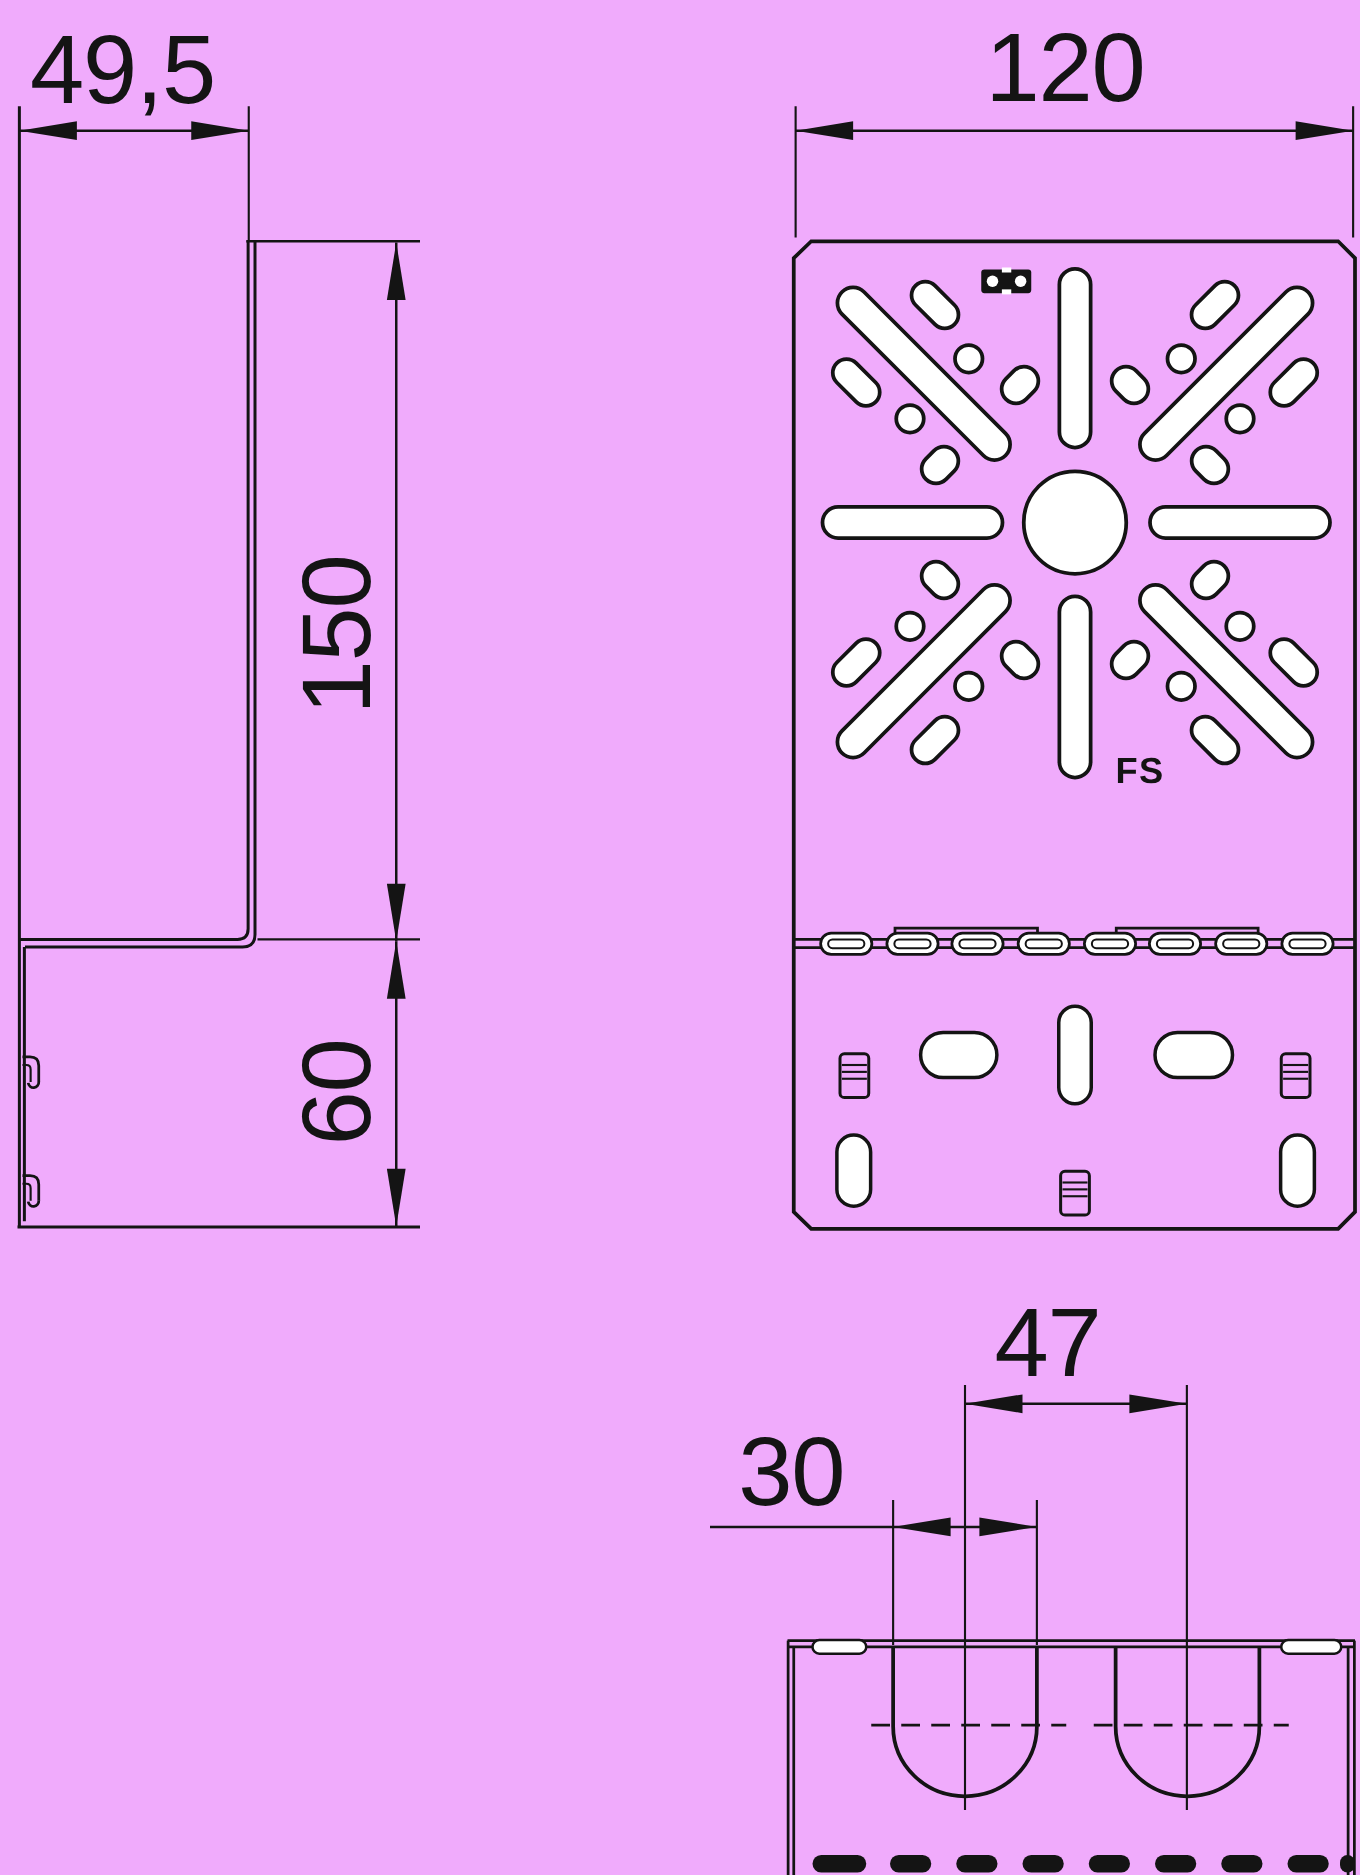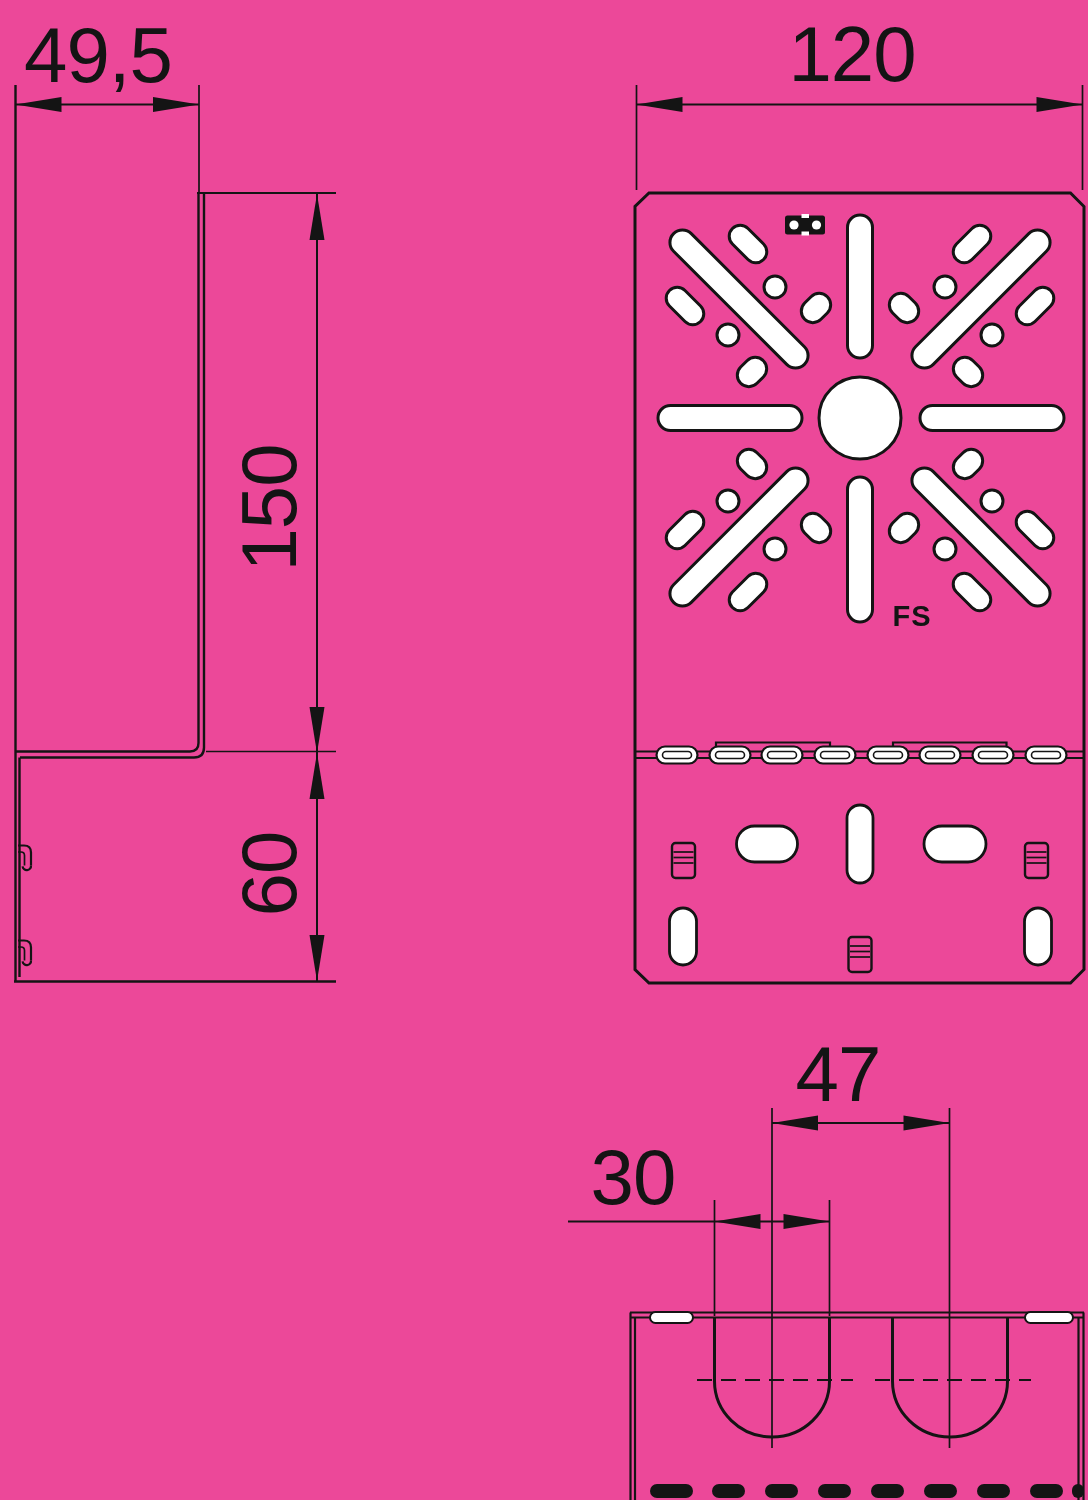--- a/index.html
+++ b/index.html
@@ -1,16 +1,16 @@
 <!DOCTYPE html>
 <html><head>
 <meta charset="utf-8">
 <style>
   html,body{margin:0;padding:0;background:#fff;}
-  .stage{position:relative;width:1088px;height:1500px;background:#ec4899;overflow:hidden;
+  .stage{position:relative;width:1088px;height:1500px;background:#f0abfc;overflow:hidden;
          font-family:"Liberation Sans",sans-serif;}
   svg{display:block}
   
   .part   {stroke:#141414;stroke-width:3;fill:none;stroke-linecap:butt;}
   .part2  {stroke:#141414;stroke-width:2.4;fill:none;}
   .mid    {stroke:#141414;stroke-width:2.2;fill:none;}
   .thin   {stroke:#141414;stroke-width:1.7;fill:none;}
   .dim    {stroke:#141414;stroke-width:2;fill:none;}
   .dash   {stroke:#141414;stroke-width:2.2;fill:none;stroke-dasharray:15 9;}
   .holew  {stroke:#141414;stroke-width:3;fill:#fff;}

